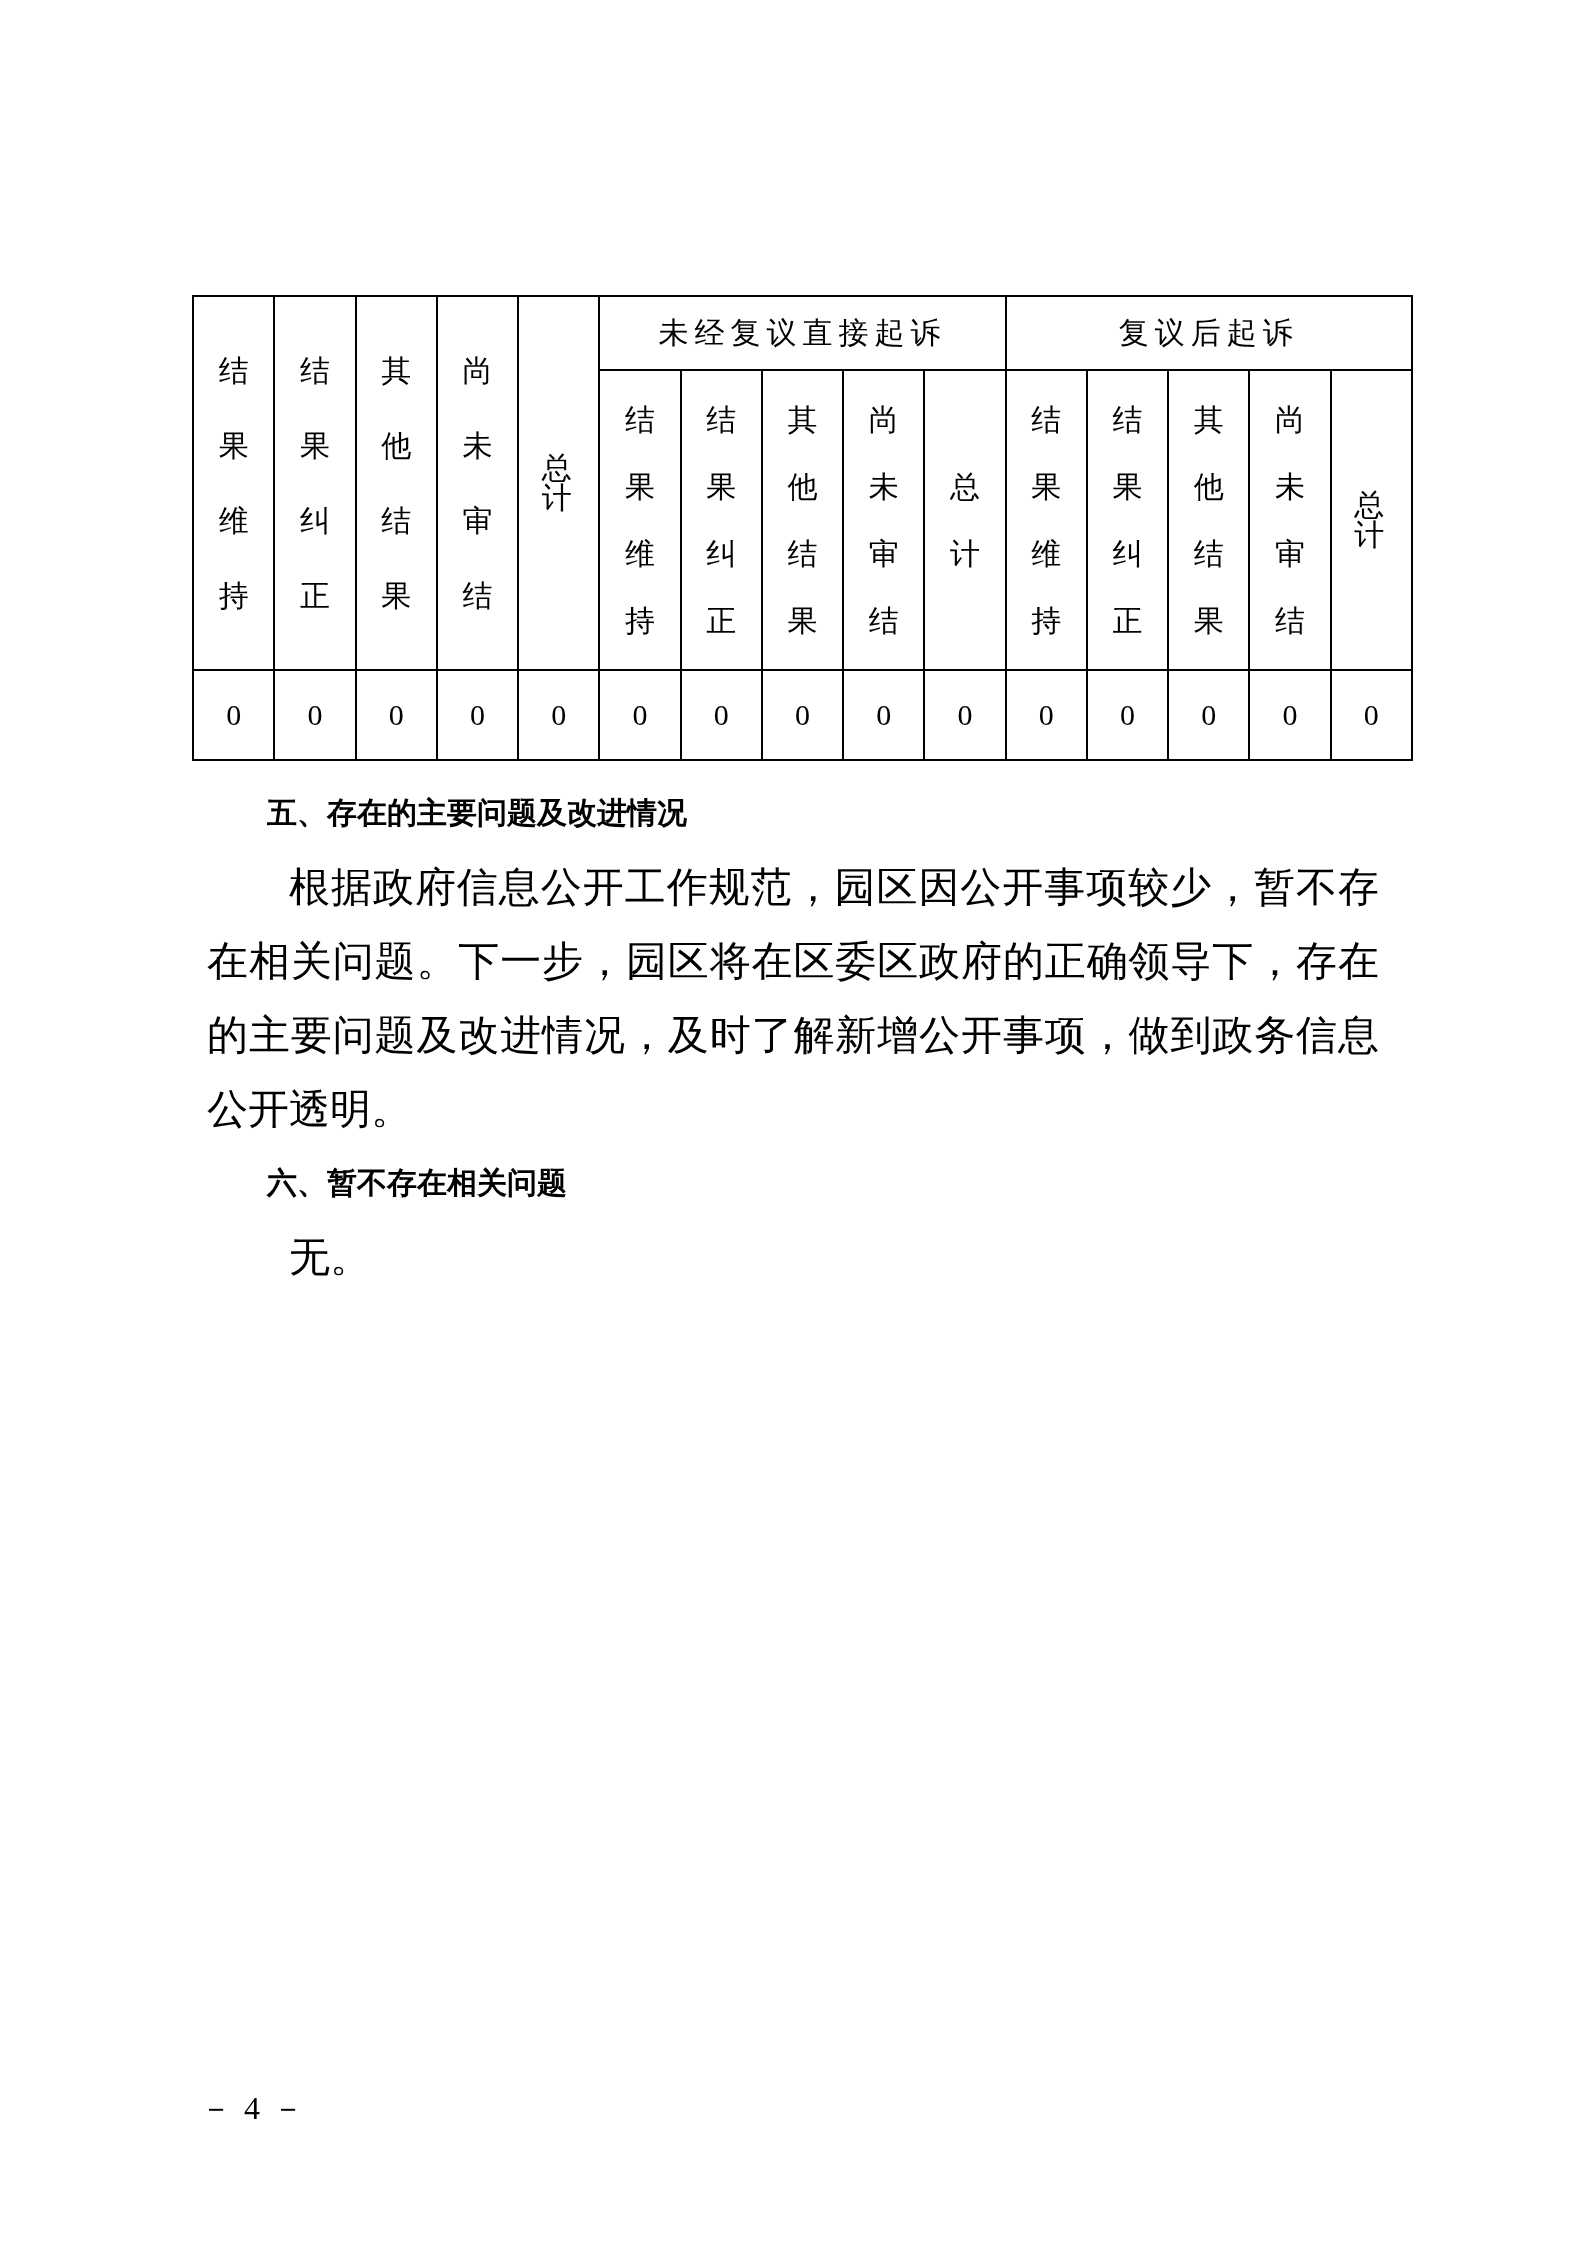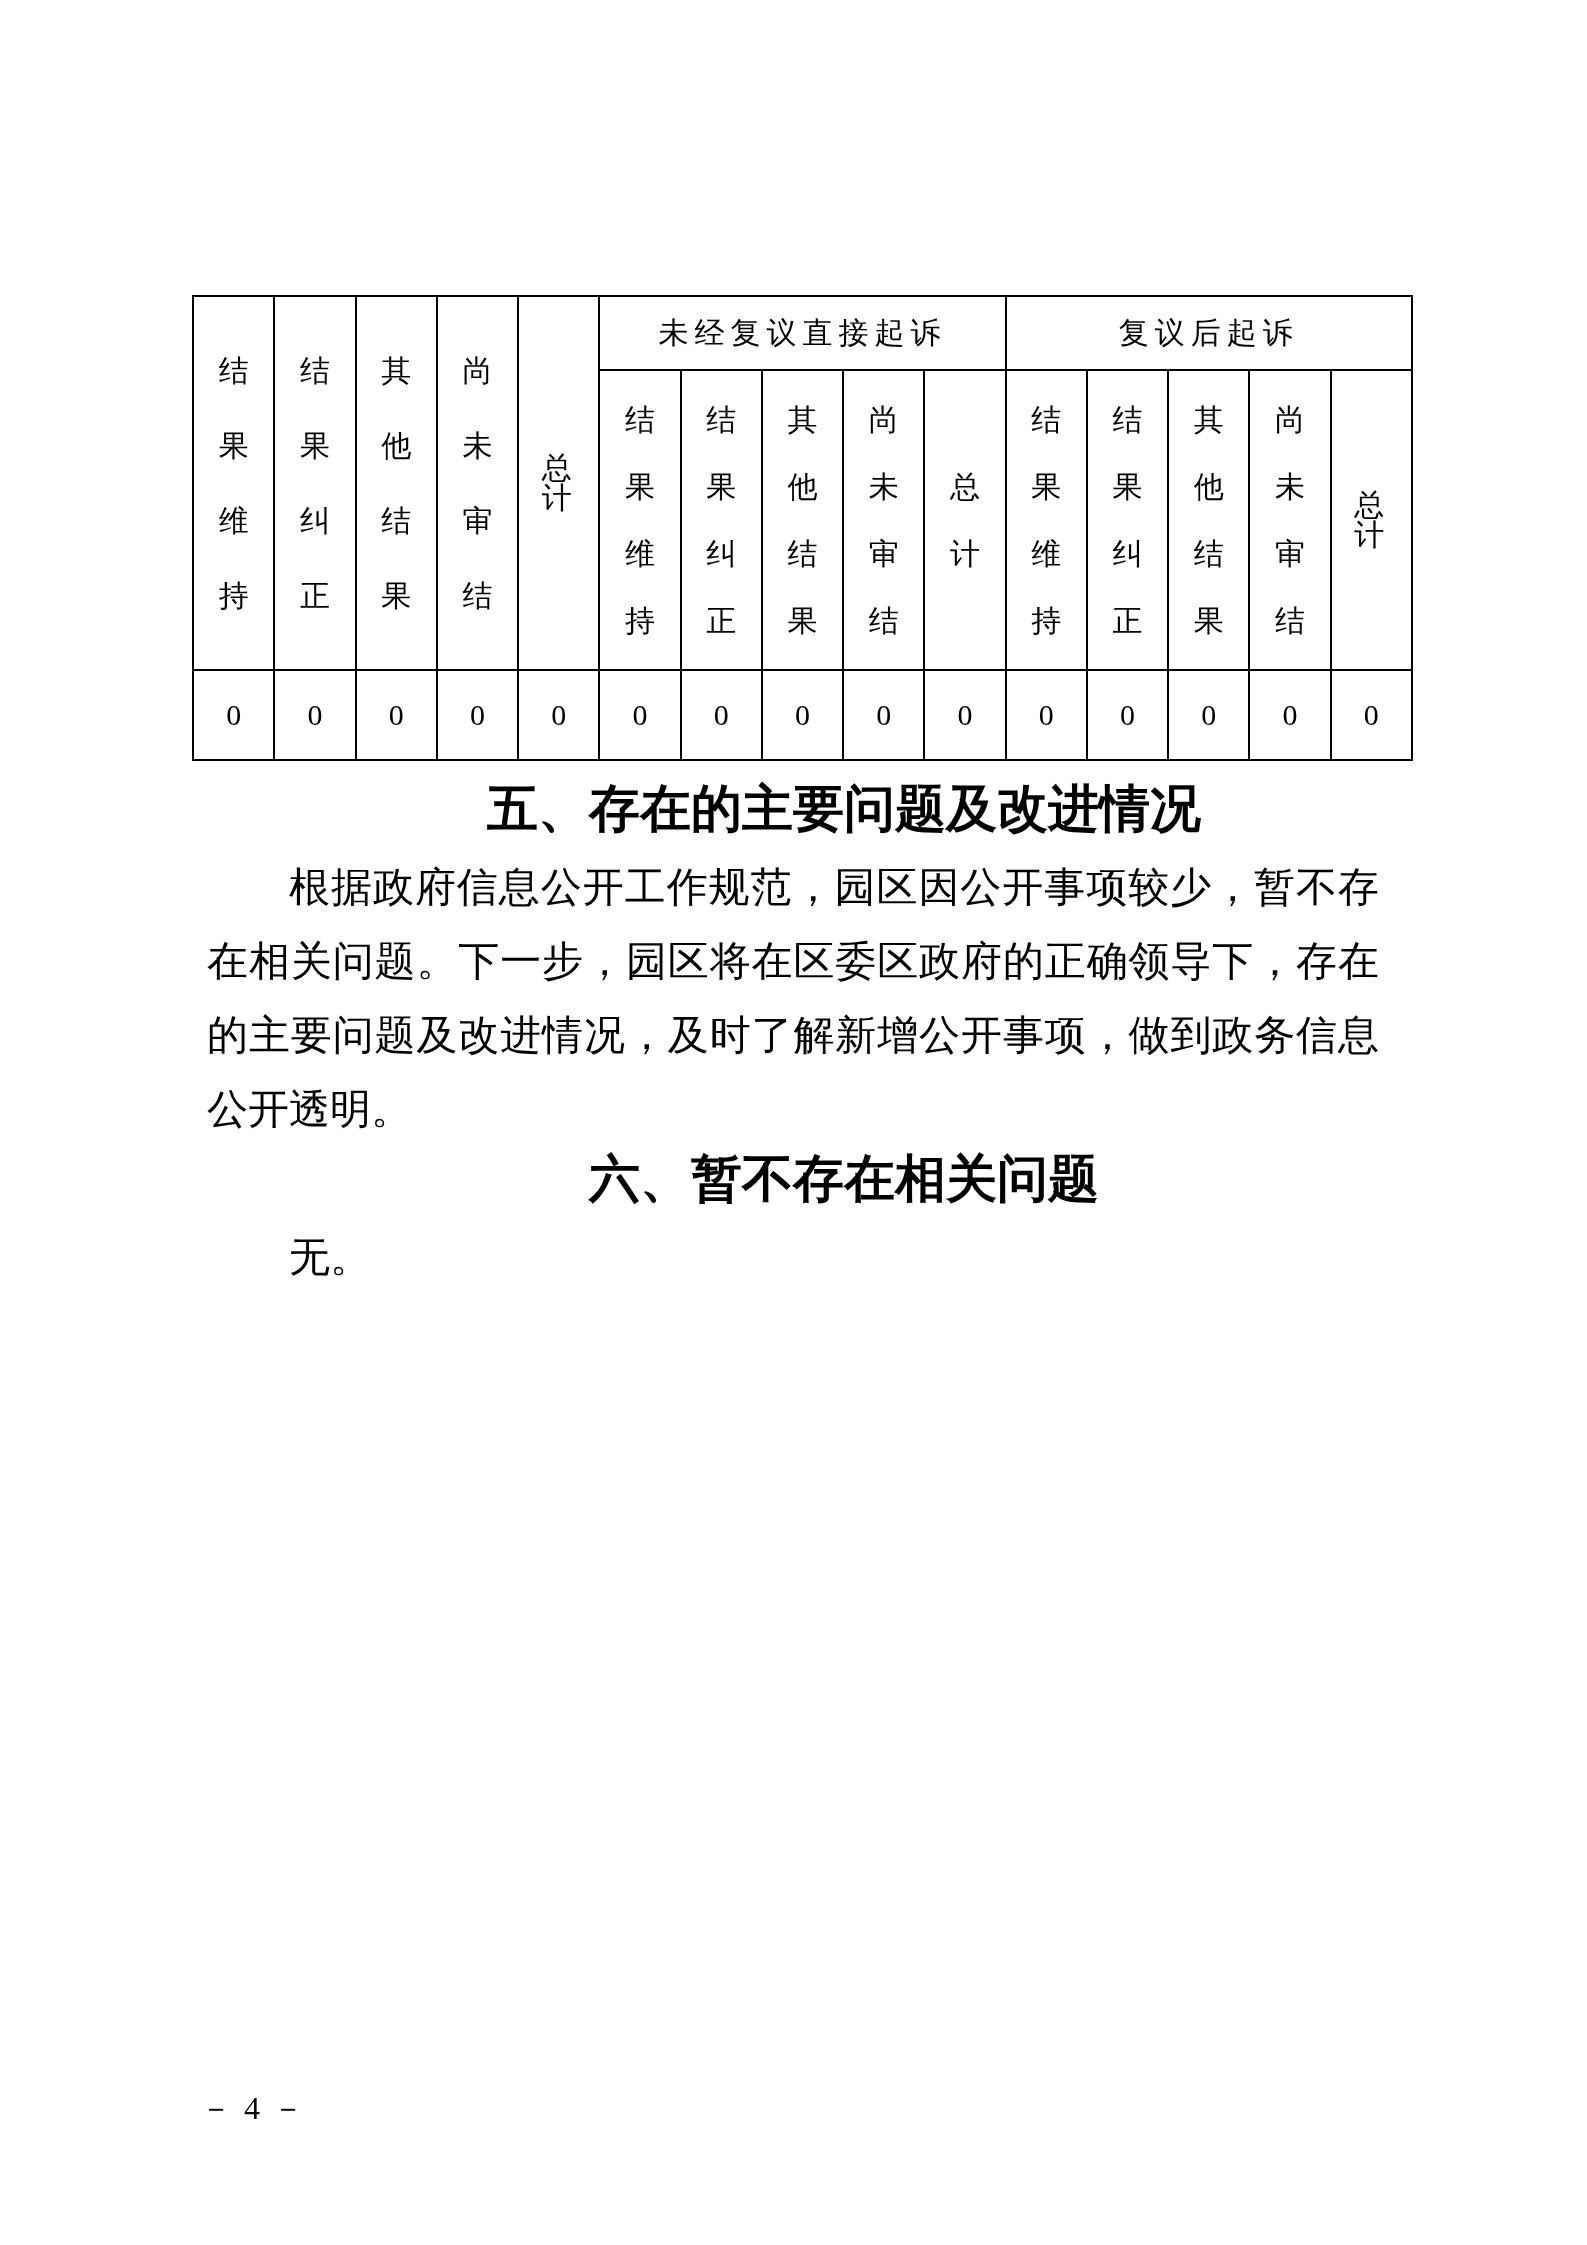--- a/index.html
+++ b/index.html
@@ -53,26 +53,26 @@
   
   .content {
     position: absolute;
     left: 207px;
     top: 776px;
     width: 1172px;
     font-size: 41px;
     line-height: 74px;
   }
   .content .sec-heading {
-    font-family: Liberation Mono, monospace;
+    font-family: Liberation Serif, serif;
     font-weight: bold;
-    font-size: 51px;
+    font-size: 30px;
     line-height: 74px;
     text-indent: 2em;
-    text-align: center;
+    text-align: left;
   }
   .content p.body-par {
     text-indent: 2em;
     text-align: justify;
     text-justify: inter-ideograph;
   }
 
   
   .page-number {
     position: absolute;

